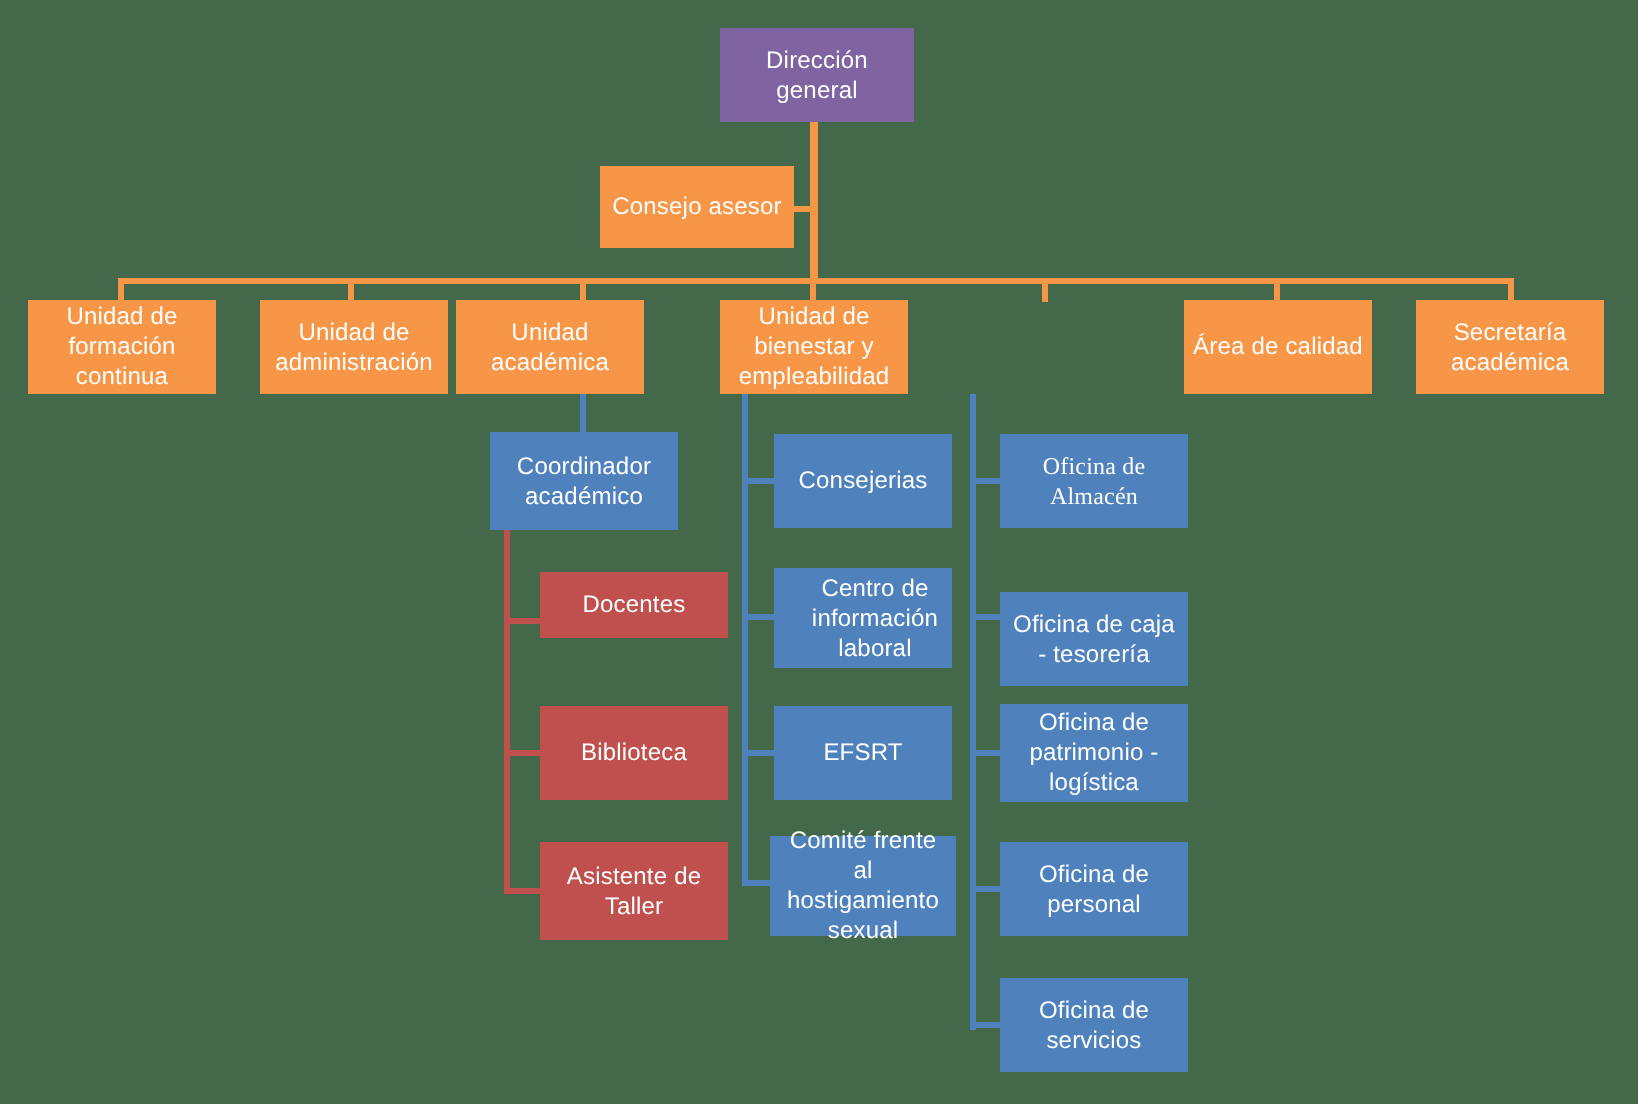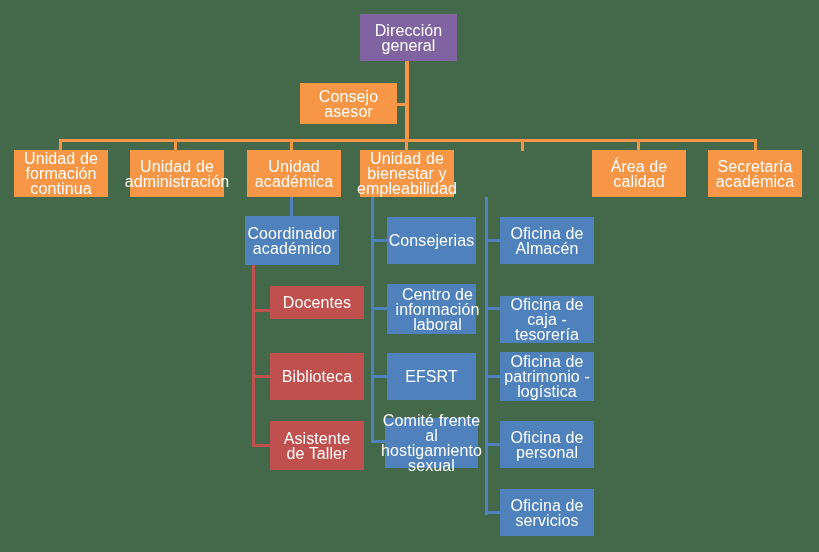--- a/index.html
+++ b/index.html
@@ -19,21 +19,21 @@
     height: 552px;
   }
   .node {
     position: absolute;
     box-sizing: border-box;
     display: flex;
     align-items: center;
     justify-content: center;
     text-align: center;
     color: #ffffff;
-    font-size: 16px;
+    font-size: 12px;
     line-height: 15px;
     padding: 2px 4px;
     letter-spacing: 0.1px;
     z-index: 3;
   }
   .node.purple { background: #8064a2; }
   .node.orange { background: #f79646; }
   .node.blue   { background: #4f81bd; }
   .node.red    { background: #c0504d; }
 
@@ -87,21 +87,21 @@
   <div class="node orange" style="left:300px; top:83px; width:97px; height:41px;">
     <span>Consejo asesor</span>
   </div>
 
   <div class="node orange" style="left:14px; top:150px; width:94px; height:47px;">
     <span>Unidad de formación continua</span>
   </div>
   <div class="node orange" style="left:130px; top:150px; width:94px; height:47px;">
     <span>Unidad de administración</span>
   </div>
-  <div class="node orange" style="left:247px; top:150px; width:94px; height:47px;">
+  <div class="node orange" style="left:228px; top:150px; width:94px; height:47px;">
     <span>Unidad académica</span>
   </div>
   <div class="node orange" style="left:360px; top:150px; width:94px; height:47px;">
     <span>Unidad de bienestar y empleabilidad</span>
   </div>
   <div class="node orange" style="left:592px; top:150px; width:94px; height:47px;">
     <span>Área de calidad</span>
   </div>
   <div class="node orange" style="left:708px; top:150px; width:94px; height:47px;">
     <span>Secretaría académica</span>
@@ -127,21 +127,21 @@
   <div class="node blue" style="left:387px; top:284px; width:89px; height:50px;padding-left:16px;">
     <span>Centro de información laboral</span>
   </div>
   <div class="node blue" style="left:387px; top:353px; width:89px; height:47px;">
     <span>EFSRT</span>
   </div>
   <div class="node blue" style="left:385px; top:418px; width:93px; height:50px;">
     <span>Comité frente al hostigamiento sexual</span>
   </div>
 
-  <div class="node blue" style="left:500px; top:217px; width:94px; height:47px;">
+  <div class="node blue" style="left:500px; top:217px; width:94px; height:47px;font-family:Liberation Serif, serif;">
     <span>Oficina de Almacén</span>
   </div>
   <div class="node blue" style="left:500px; top:296px; width:94px; height:47px;">
     <span>Oficina de caja - tesorería</span>
   </div>
   <div class="node blue" style="left:500px; top:352px; width:94px; height:49px;">
     <span>Oficina de patrimonio - logística</span>
   </div>
   <div class="node blue" style="left:500px; top:421px; width:94px; height:47px;">
     <span>Oficina de personal</span>

